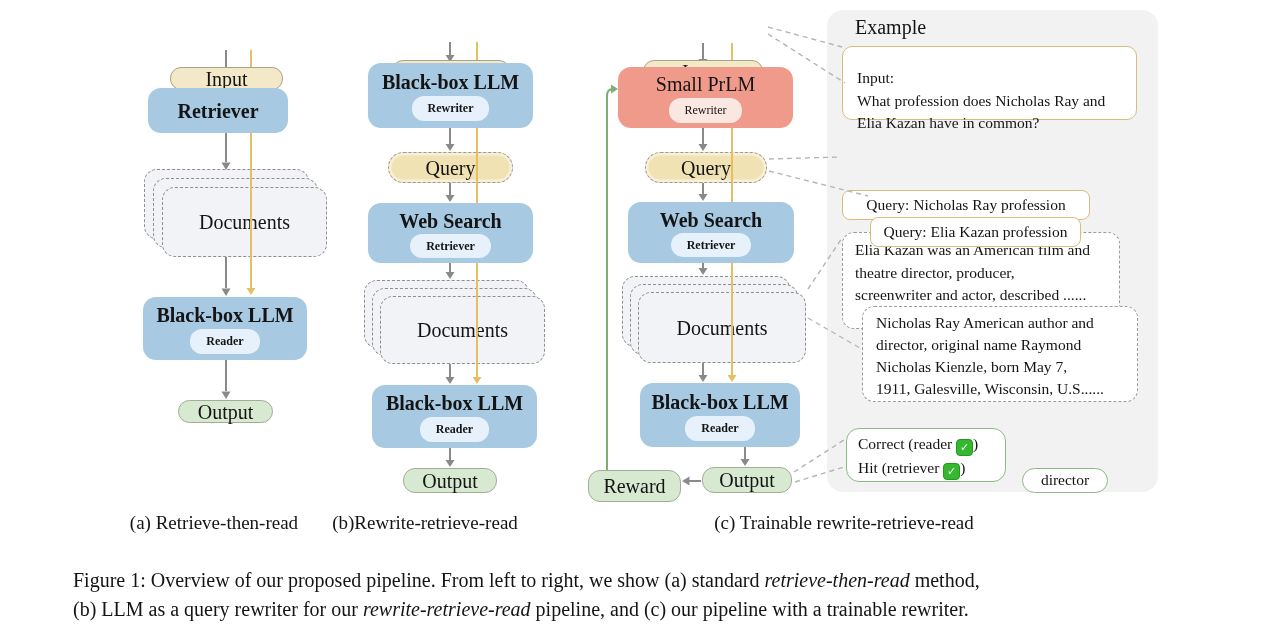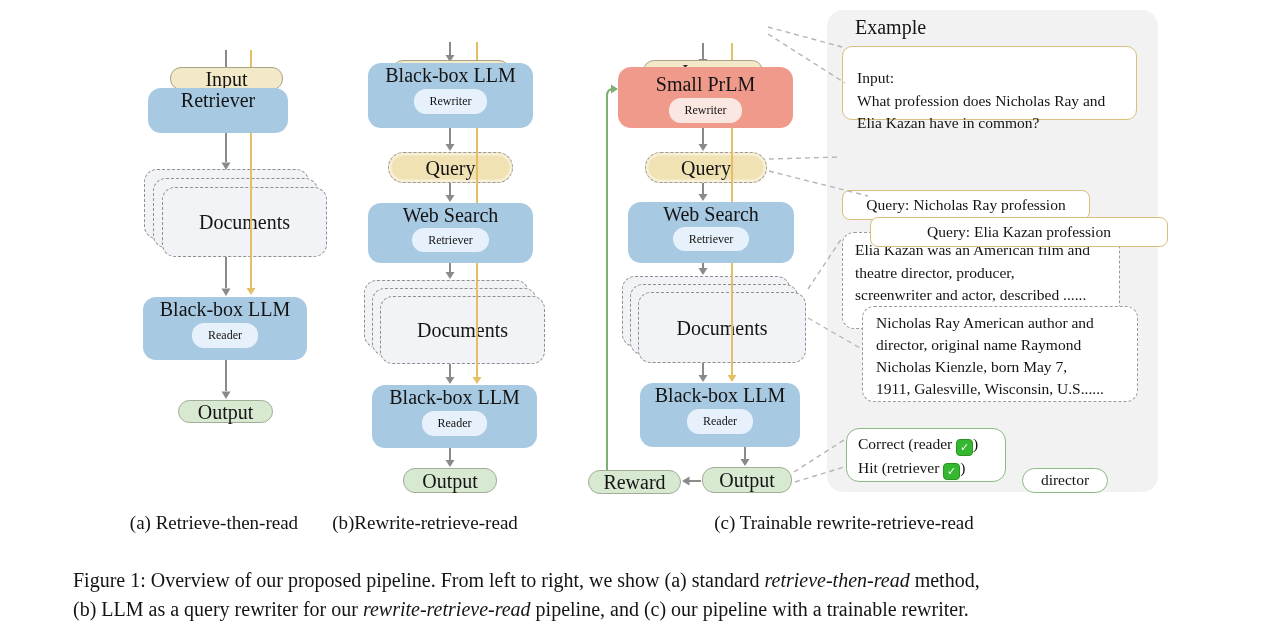--- a/index.html
+++ b/index.html
@@ -3,21 +3,21 @@
 <meta charset="utf-8">
 <style>
   html,body{margin:0;padding:0;background:#ffffff;}
   #canvas{position:relative;width:1280px;height:644px;background:#ffffff;overflow:hidden;
           font-family:"Liberation Serif",serif;color:#141414;}
   .abs{position:absolute;box-sizing:border-box;}
   
   .pill{display:flex;align-items:center;justify-content:center;margin-top:40px;}
   .cream{background:#f3e9c9;border:1px solid #a9a387;border-radius:11px;z-index:4;}
   .bluebox{background:#a7c9e2;border-radius:13px;z-index:4;display:flex;flex-direction:column;
-           align-items:center;justify-content:flex-start;}
+           align-items:center;justify-content:center;font-weight:bold;}
   .salmonbox{background:#f09a8c;border-radius:13px;z-index:4;display:flex;flex-direction:column;
            align-items:center;justify-content:center;}
   .innerpill{background:#e6f1fb;border-radius:12px;padding:0 16px;line-height:25px;font-size:12px;}
   .innerpink{background:#fbe7e2;}
   .dashedbox{border:1.6px dashed #8f8f8f;background:#f1f3f7;border-radius:13px;z-index:1;}
   .docfront{display:flex;align-items:center;justify-content:center;}
   .querybox{background:#f1e2b4;border:1.6px dashed #9a9a9a;border-radius:16px;z-index:1;
             box-shadow:inset 0 0 0 2.5px #f7efd7;display:flex;align-items:center;justify-content:center;}
   .greenpill{background:#d8e9d2;border:1px solid #a3ac97;border-radius:12px;z-index:4;
             display:flex;align-items:center;justify-content:center;}
@@ -200,40 +200,40 @@
 
   <div class="abs bluebox" style="left:640px;top:383px;width:160px;height:64px;gap:2px;">
     <span class="bigtext">Black-box LLM</span>
     <span class="innerpill">Reader</span>
   </div>
 
   <div class="abs greenpill bigtext" style="left:702px;top:467px;width:90px;height:26px;">
       <span>Output</span>
     </div>
 
-  <div class="abs greenpill bigtext" style="left:588px;top:470px;width:93px;height:24px;">
+  <div class="abs greenpill bigtext" style="left:588px;top:470px;width:93px;height:32px;">
       <span>Reward</span>
     </div>
 
   <div class="abs plabel" style="left:99px;top:512px;width:230px;">(a) Retrieve-then-read</div>
   <div class="abs plabel" style="left:310px;top:512px;width:230px;">(b)Rewrite-retrieve-read</div>
   <div class="abs plabel" style="left:658px;top:512px;width:372px;">(c) Trainable rewrite-retrieve-read</div>
 
   <div class="abs" style="left:855px;top:16px;font-size:20px;z-index:2;">Example</div>
 
   <div class="abs exbox-tan extext" style="left:842px;top:46px;width:295px;height:74px;padding:20px 0 0 14px;z-index:1;">
     <div>Input:</div>
     <div>What profession does Nicholas Ray and</div>
     <div>Elia Kazan have in common?</div>
   </div>
 
   <div class="abs exbox-tan extext pill" style="left:842px;top:150px;width:248px;height:30px;border-radius:8px;z-index:1;">
     <span>Query: Nicholas Ray profession</span>
   </div>
-  <div class="abs exbox-tan extext pill z2" style="left:870px;top:177px;width:298px;height:30px;border-radius:8px;">
+  <div class="abs exbox-tan extext pill z2" style="left:870px;top:177px;width:211px;height:30px;border-radius:8px;">
     <span>Query: Elia Kazan profession</span>
   </div>
 
   <div class="abs exdash extext" style="left:842px;top:232px;width:278px;height:97px;padding:6px 0 0 12px;z-index:1;">
     <div>Elia Kazan was an American film and</div>
     <div>theatre director, producer,</div>
     <div>screenwriter and actor, described ......</div>
   </div>
   <div class="abs exdash extext z2" style="left:862px;top:306px;width:276px;height:96px;padding:5px 0 0 13px;line-height:22px;">
     <div>Nicholas Ray American author and</div>

